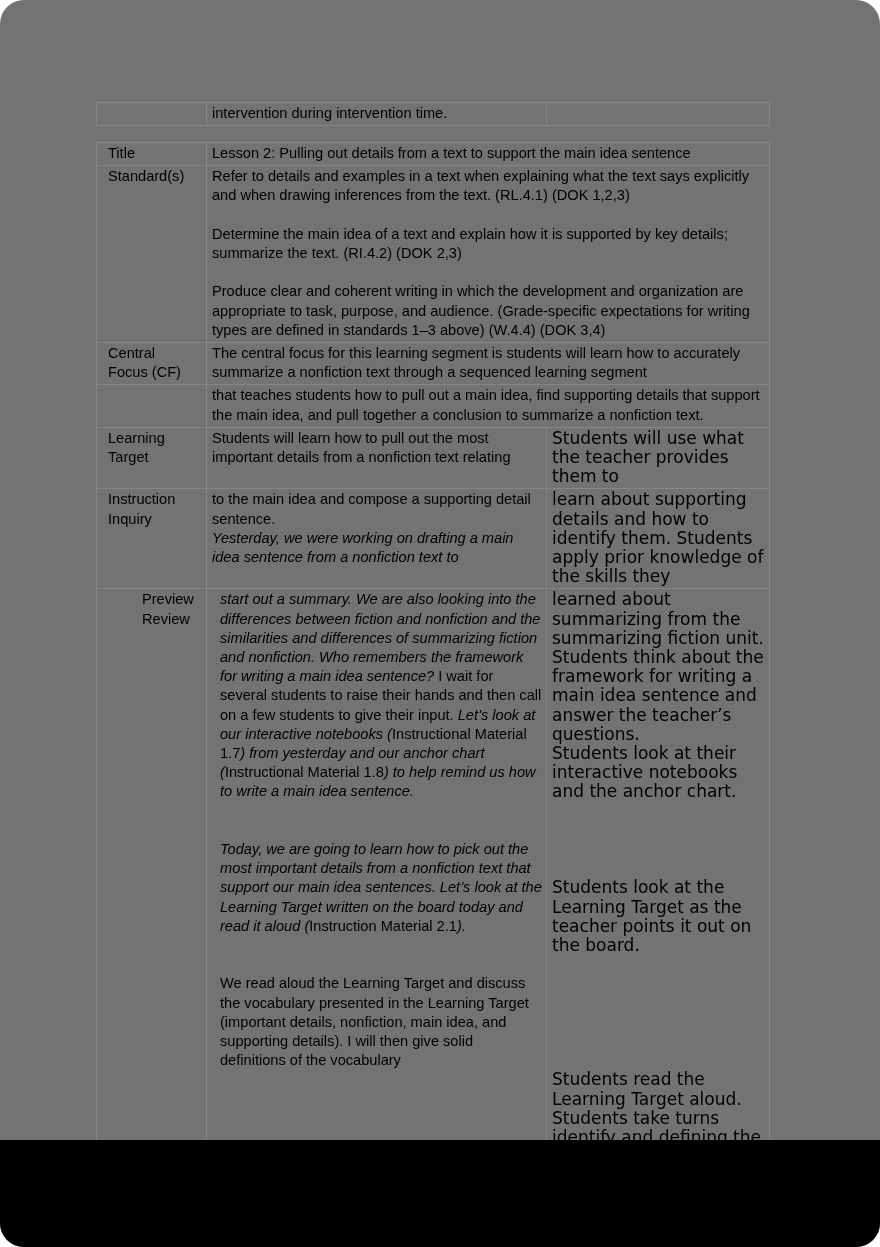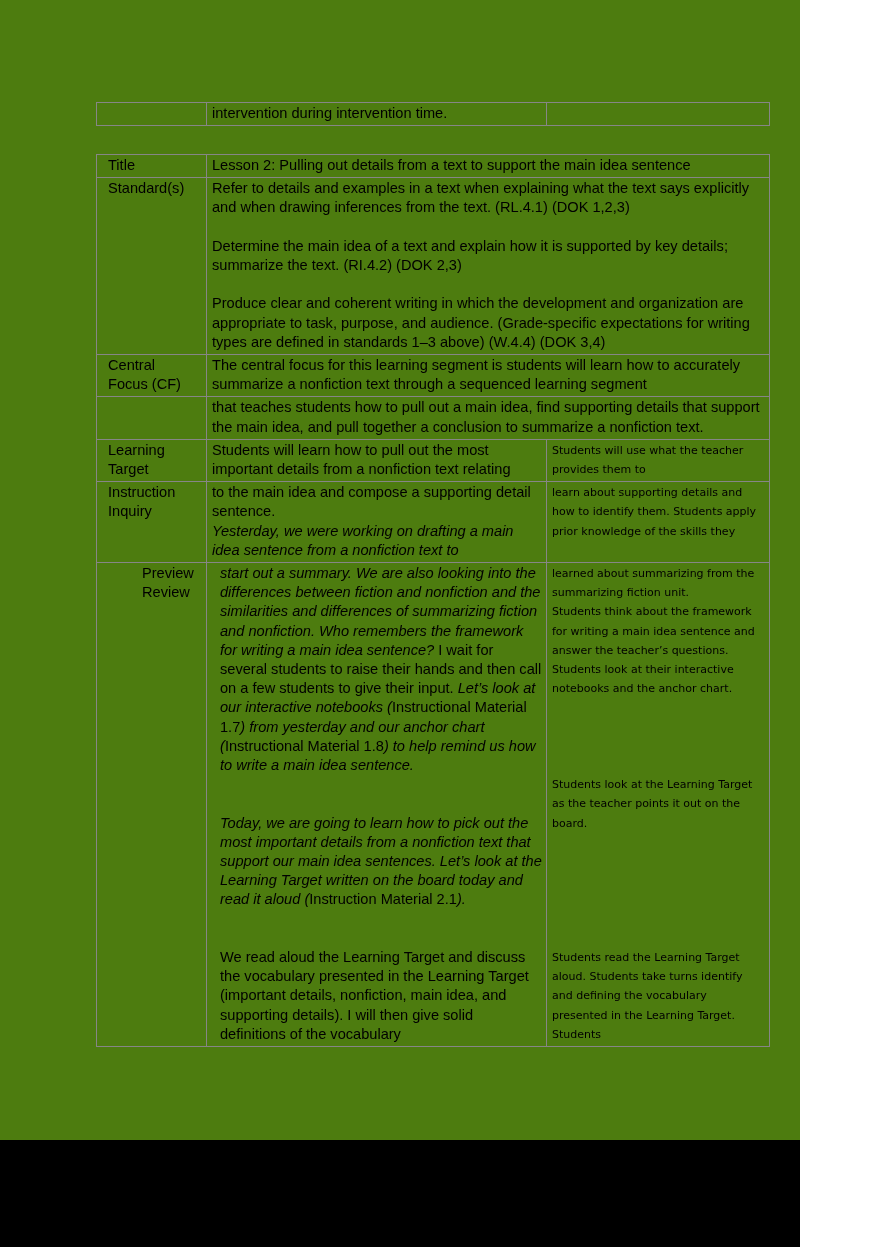--- a/index.html
+++ b/index.html
@@ -3,26 +3,27 @@
 <meta charset="utf-8">
 <title>Lesson Plan Table</title>
 <style>
   html, body {
     margin: 0;
     padding: 0;
     background: #ffffff;
   }
   .page {
     position: relative;
-    width: 800px;
+    width: 880px;
     height: 1247px;
-    background: #4d7c0f;
+    background: #737373;
     overflow: hidden;
     font-family: "Liberation Sans", sans-serif;
     color: #000000;
+    border-radius: 24px;
   }
   .black-bar {
     position: absolute;
     left: 0;
     width: 880px;
     background: #000000;
   }
   .black-bar.bottom {
     top: 1140px;
     height: 107px;
@@ -54,32 +55,32 @@
   .cell-label {
     padding: 1px 4px 2px 11px;
     white-space: pre-line;
   }
 
   
   .sans-a { font-family: "Liberation Sans", sans-serif; }
   
   .sans-b {
     font-family: "DejaVu Sans", sans-serif;
-    font-size: 11px;
+    font-size: 17px;
     line-height: 19.2px;
   }
   .it { font-style: italic; }
   .blank-line { display: block; height: 19.2px; }
 
   
   #fragment-table { top: 102px; }
   #fragment-table td { height: 21px; }
 
   
-  #main-table { top: 154px; }
+  #main-table { top: 142px; }
 
   .txt { display: block; }
   .clip-cell { overflow: hidden; }
 </style>
 </head>
 <body>
 
 <div class="page">
 
   <table class="doc" id="fragment-table">

